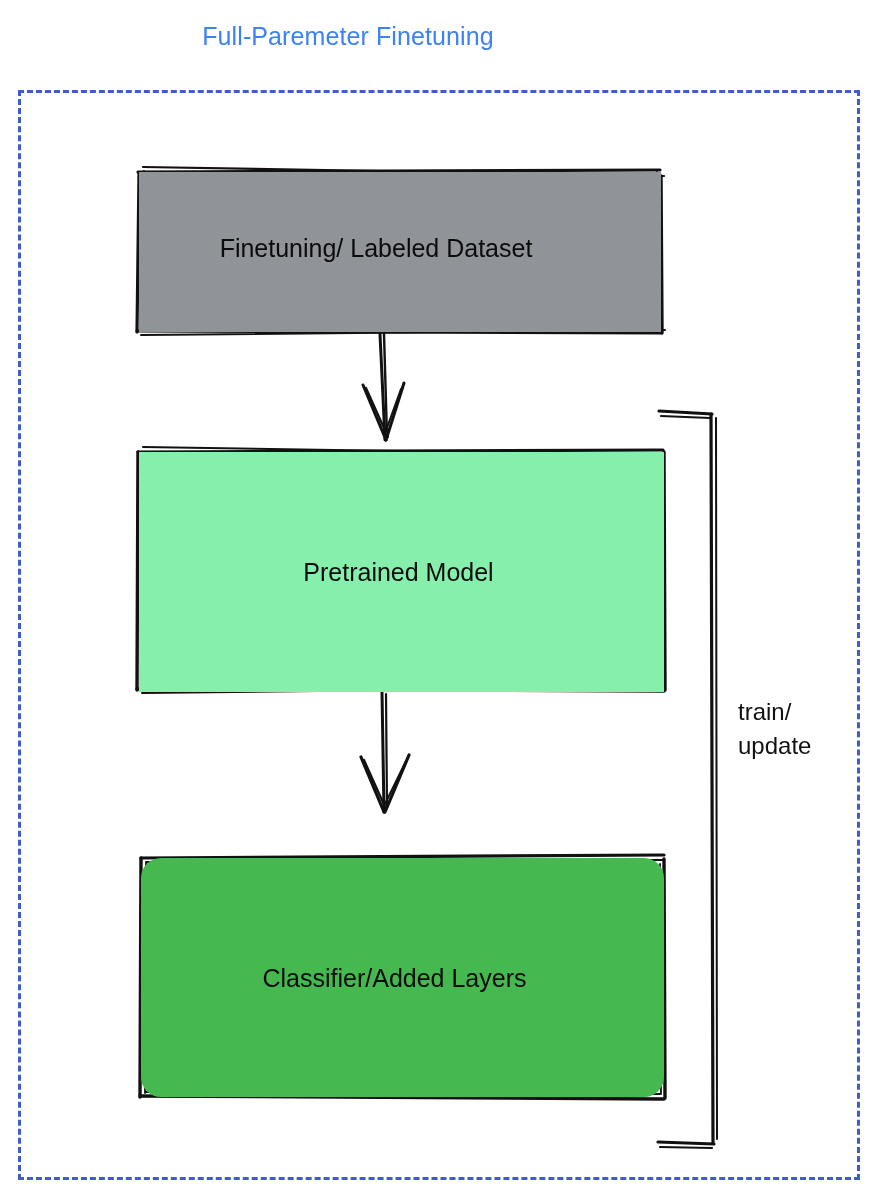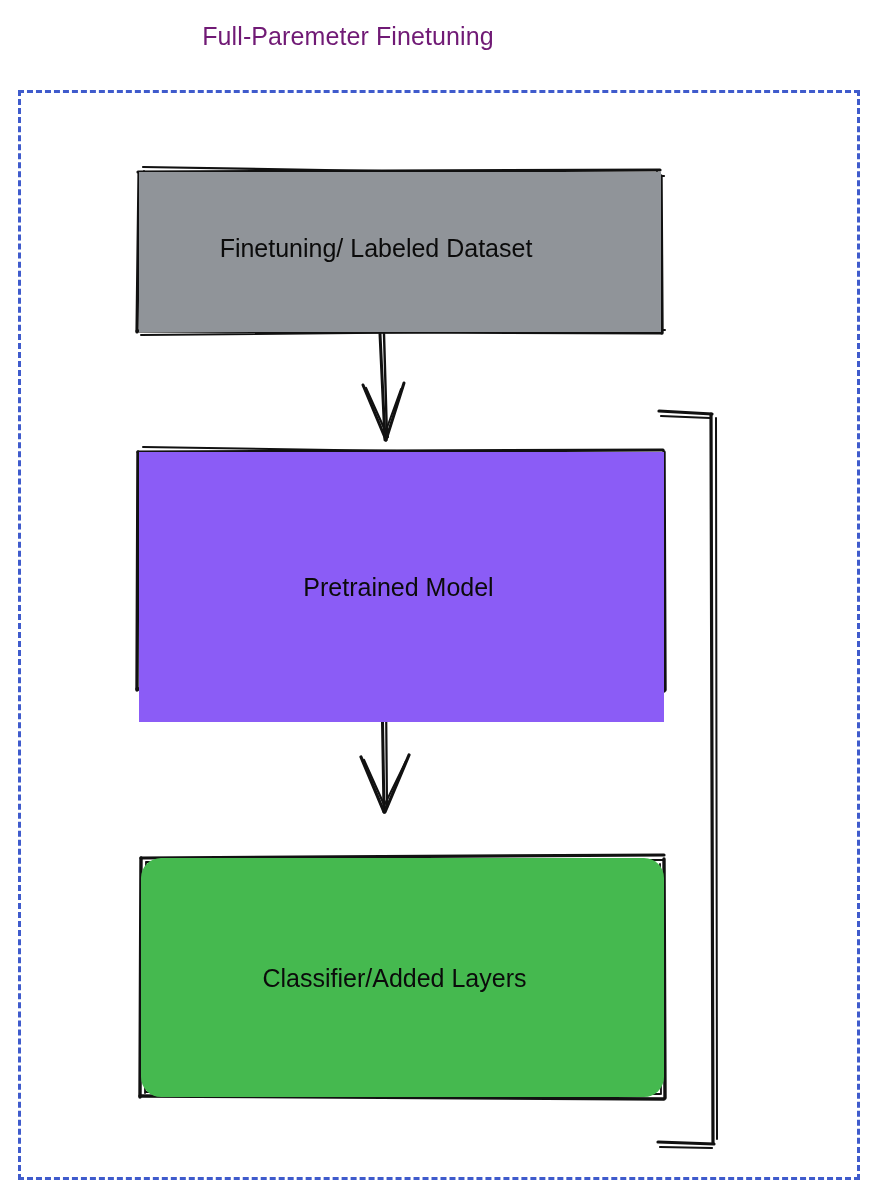--- a/index.html
+++ b/index.html
@@ -18,21 +18,21 @@
     overflow: hidden;
   }
   #diagram-title {
     position: absolute;
     left: 0;
     top: 22px;
     width: 696px;
     text-align: center;
     font-size: 25px;
     font-weight: 400;
-    color: #701a75;
+    color: #3b82f6;
     letter-spacing: 0.1px;
     font-family: "Liberation Sans", sans-serif;
   }
   #dashed-frame {
     position: absolute;
     left: 18px;
     top: 90px;
     width: 842px;
     height: 1090px;
     box-sizing: border-box;
@@ -68,22 +68,22 @@
     height: 160px;
     background: #909499;
   }
   #node-dataset .node-label {
     transform: translate(-24px, -4px);
   }
   #node-pretrained {
     left: 139px;
     top: 452px;
     width: 525px;
-    height: 270px;
-    background: #8b5cf6;
+    height: 240px;
+    background: #86efac;
   }
   #node-pretrained .node-label {
     transform: translate(-3px, 0px);
   }
   #node-classifier {
     left: 141px;
     top: 858px;
     width: 523px;
     height: 239px;
     background: #45b94f;
@@ -183,14 +183,18 @@
   </div>
 
   <div class="node-box" id="node-pretrained">
     <span class="node-label">Pretrained Model</span>
   </div>
 
   <div class="node-box" id="node-classifier">
     <span class="node-label">Classifier/Added Layers</span>
   </div>
 
+  <div id="feedback-label">
+    <div>train/</div>
+    <div>update</div>
+  </div>
 
 </div>
 
 </body></html>

